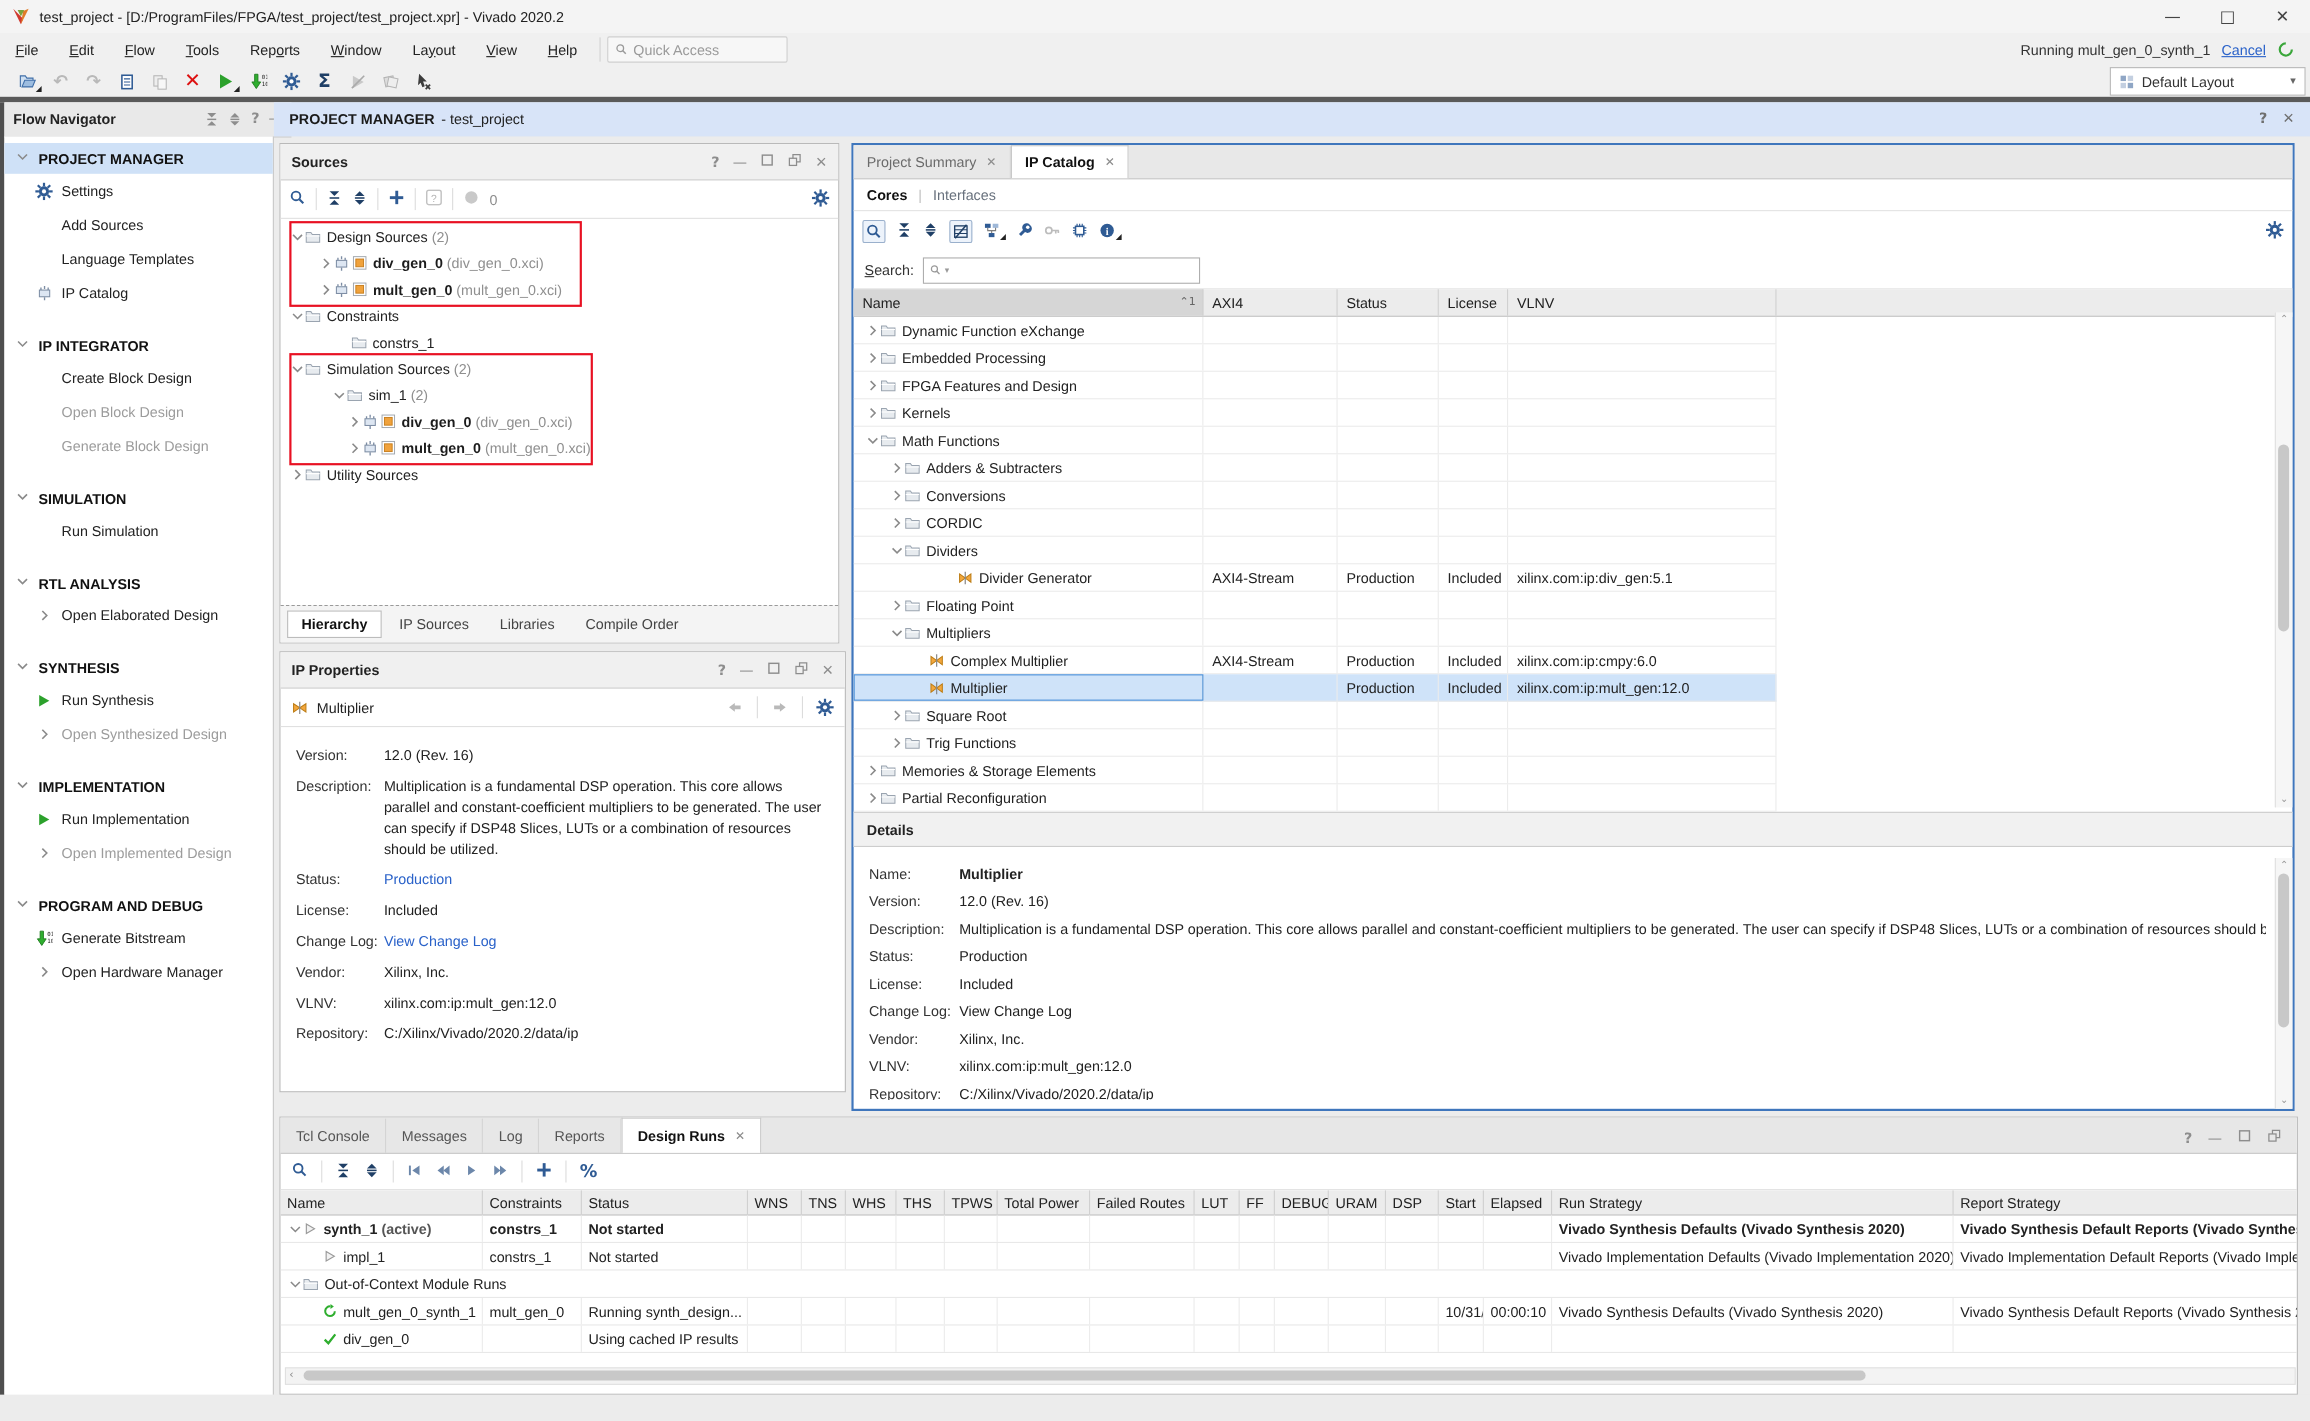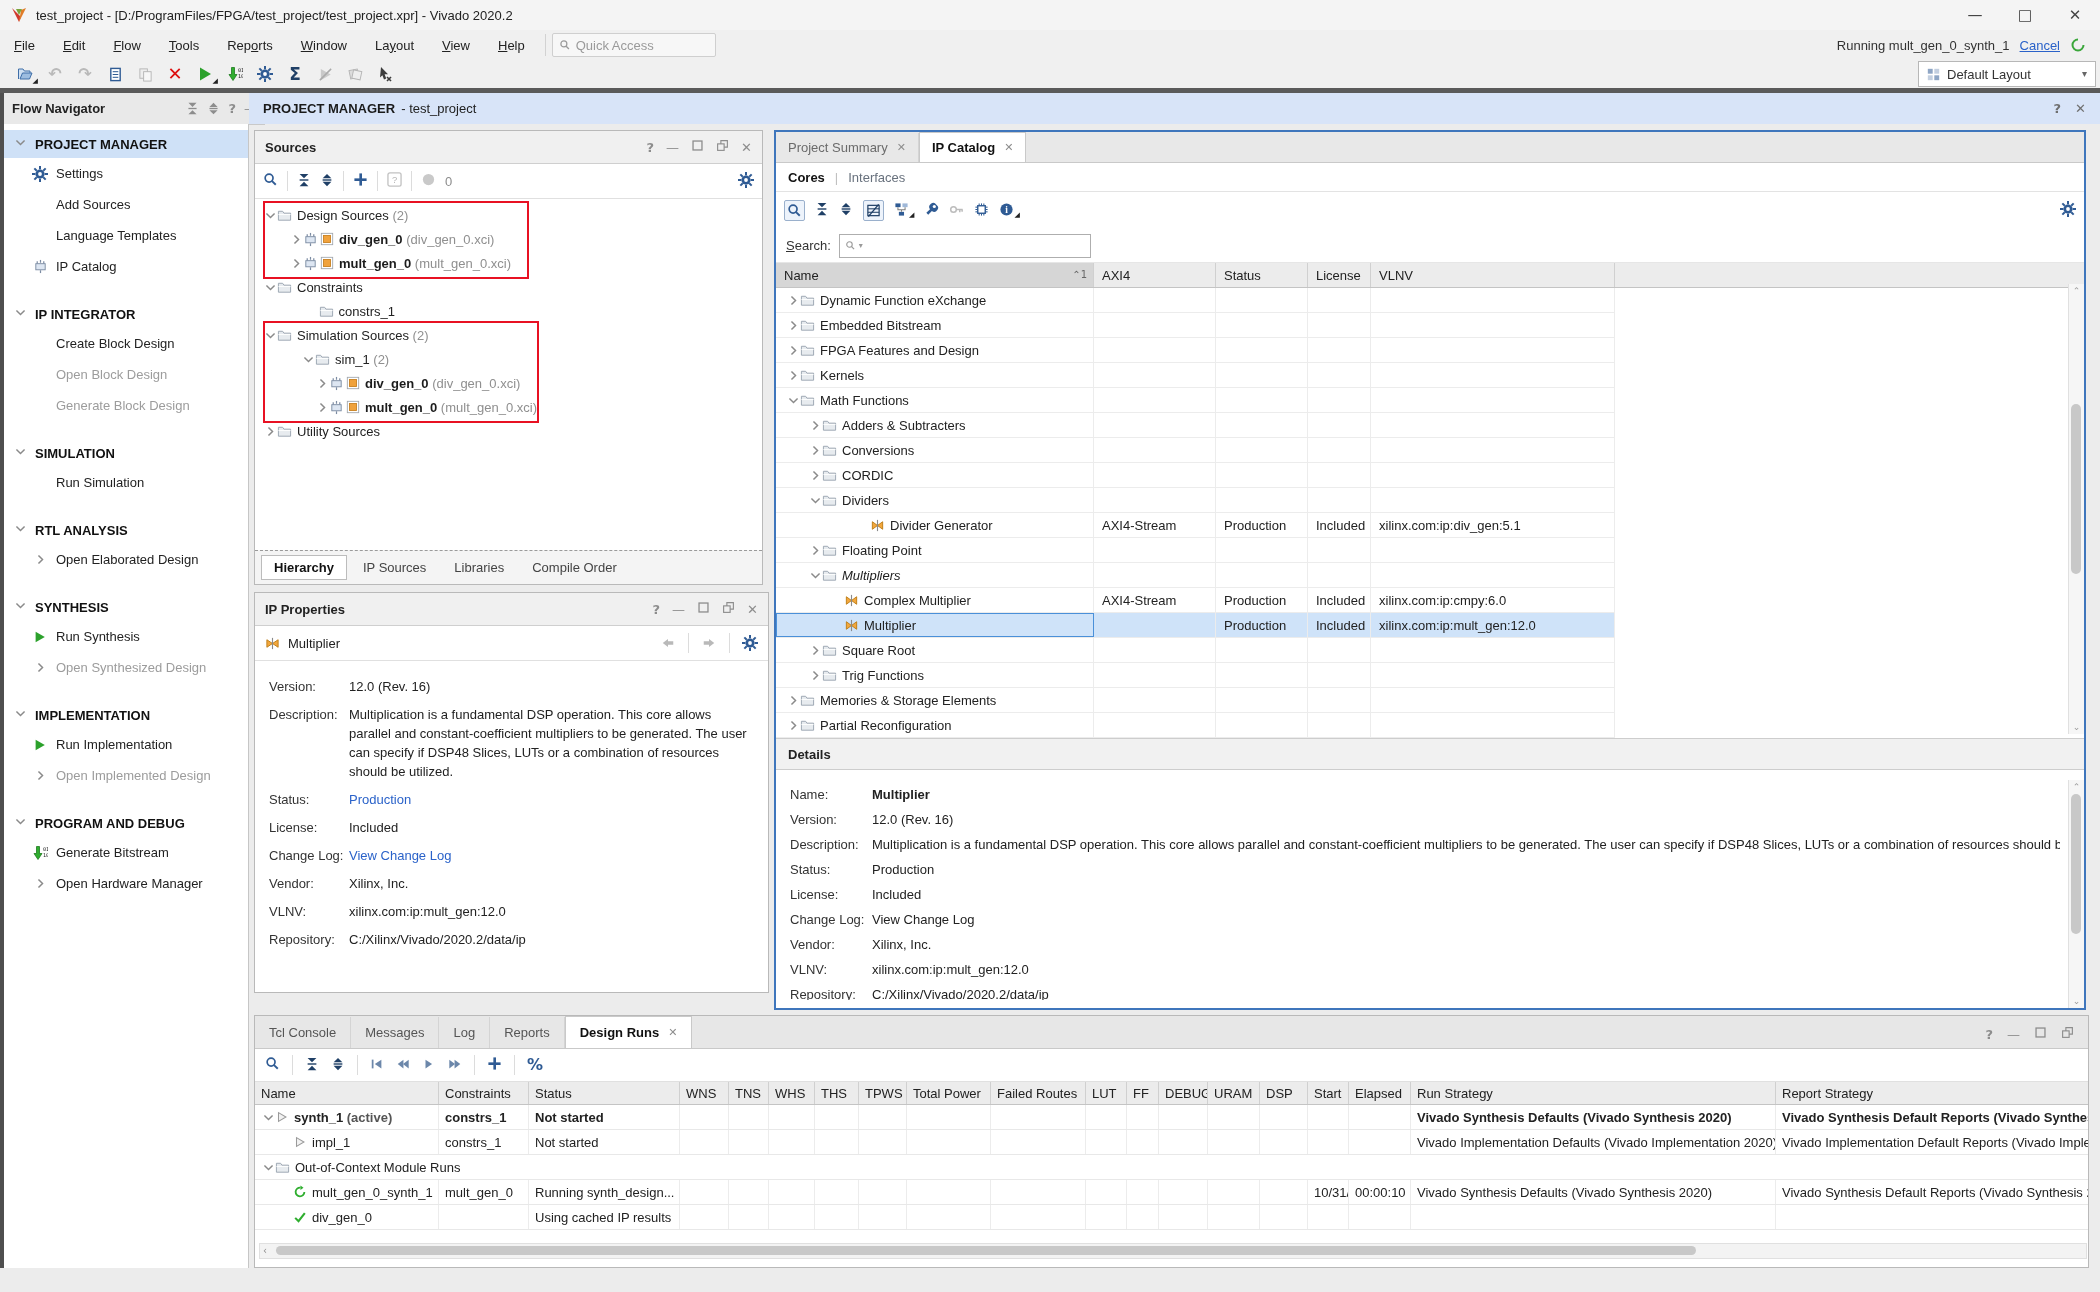--- a/index.html
+++ b/index.html
@@ -1066,21 +1066,21 @@
               <svg width="13" height="13" viewBox="0 0 16 16">
                 <path d="M5.5 3 L10.5 8 L5.5 13" fill="none" stroke="#8a8a8a" stroke-width="1.8"></path>
               </svg>
             </span>
             <span class="ic">
               <svg width="15" height="15" viewBox="0 0 16 16">
                 <path d="M1.5 13 L1.5 3.5 L6 3.5 L7.4 5.5 L14.5 5.5 L14.5 13 Z" fill="#e7ebef" stroke="#9aa4b0" stroke-width="1"></path>
                 <path d="M1.5 7 L14.5 7" stroke="#fff" stroke-width="1"></path>
               </svg>
             </span>
-            <span style="margin-left: 5px;">Embedded Bitstream</span>
+            <span style="margin-left: 5px;">Embedded Processing</span>
           </span>
           <span class="cell" style="width: 122px; flex: 0 0 122px;"></span>
           <span class="cell" style="width: 92px; flex: 0 0 92px;"></span>
           <span class="cell" style="width: 63px; flex: 0 0 63px;"></span>
           <span class="cell" style="width: 244px; flex: 0 0 244px;"></span>
         </div>
         <div class="crow" style="top: 50px; left: 0px; width: 839px;">
           <span class="cell namecell" style="width: 318px; flex: 0 0 318px; padding-left: 10px;">
             <span class="chv">
               <svg width="13" height="13" viewBox="0 0 16 16">
@@ -1250,21 +1250,21 @@
                 <path d="M1.5 7 L14.5 7" stroke="#fff" stroke-width="1"></path>
               </svg>
             </span>
             <span style="margin-left: 5px;">Floating Point</span>
           </span>
           <span class="cell" style="width: 122px; flex: 0 0 122px;"></span>
           <span class="cell" style="width: 92px; flex: 0 0 92px;"></span>
           <span class="cell" style="width: 63px; flex: 0 0 63px;"></span>
           <span class="cell" style="width: 244px; flex: 0 0 244px;"></span>
         </div>
-        <div class="crow" style="top: 275px; left: 0px; width: 839px; font-style: italic;">
+        <div class="crow" style="top: 275px; left: 0px; width: 839px;">
           <span class="cell namecell" style="width: 318px; flex: 0 0 318px; padding-left: 32px;">
             <span class="chv">
               <svg width="13" height="13" viewBox="0 0 16 16">
                 <path d="M3 5.5 L8 10.5 L13 5.5" fill="none" stroke="#8a8a8a" stroke-width="1.8"></path>
               </svg>
             </span>
             <span class="ic">
               <svg width="15" height="15" viewBox="0 0 16 16">
                 <path d="M1.5 13 L1.5 3.5 L6 3.5 L7.4 5.5 L14.5 5.5 L14.5 13 Z" fill="#e7ebef" stroke="#9aa4b0" stroke-width="1"></path>
                 <path d="M1.5 7 L14.5 7" stroke="#fff" stroke-width="1"></path>

